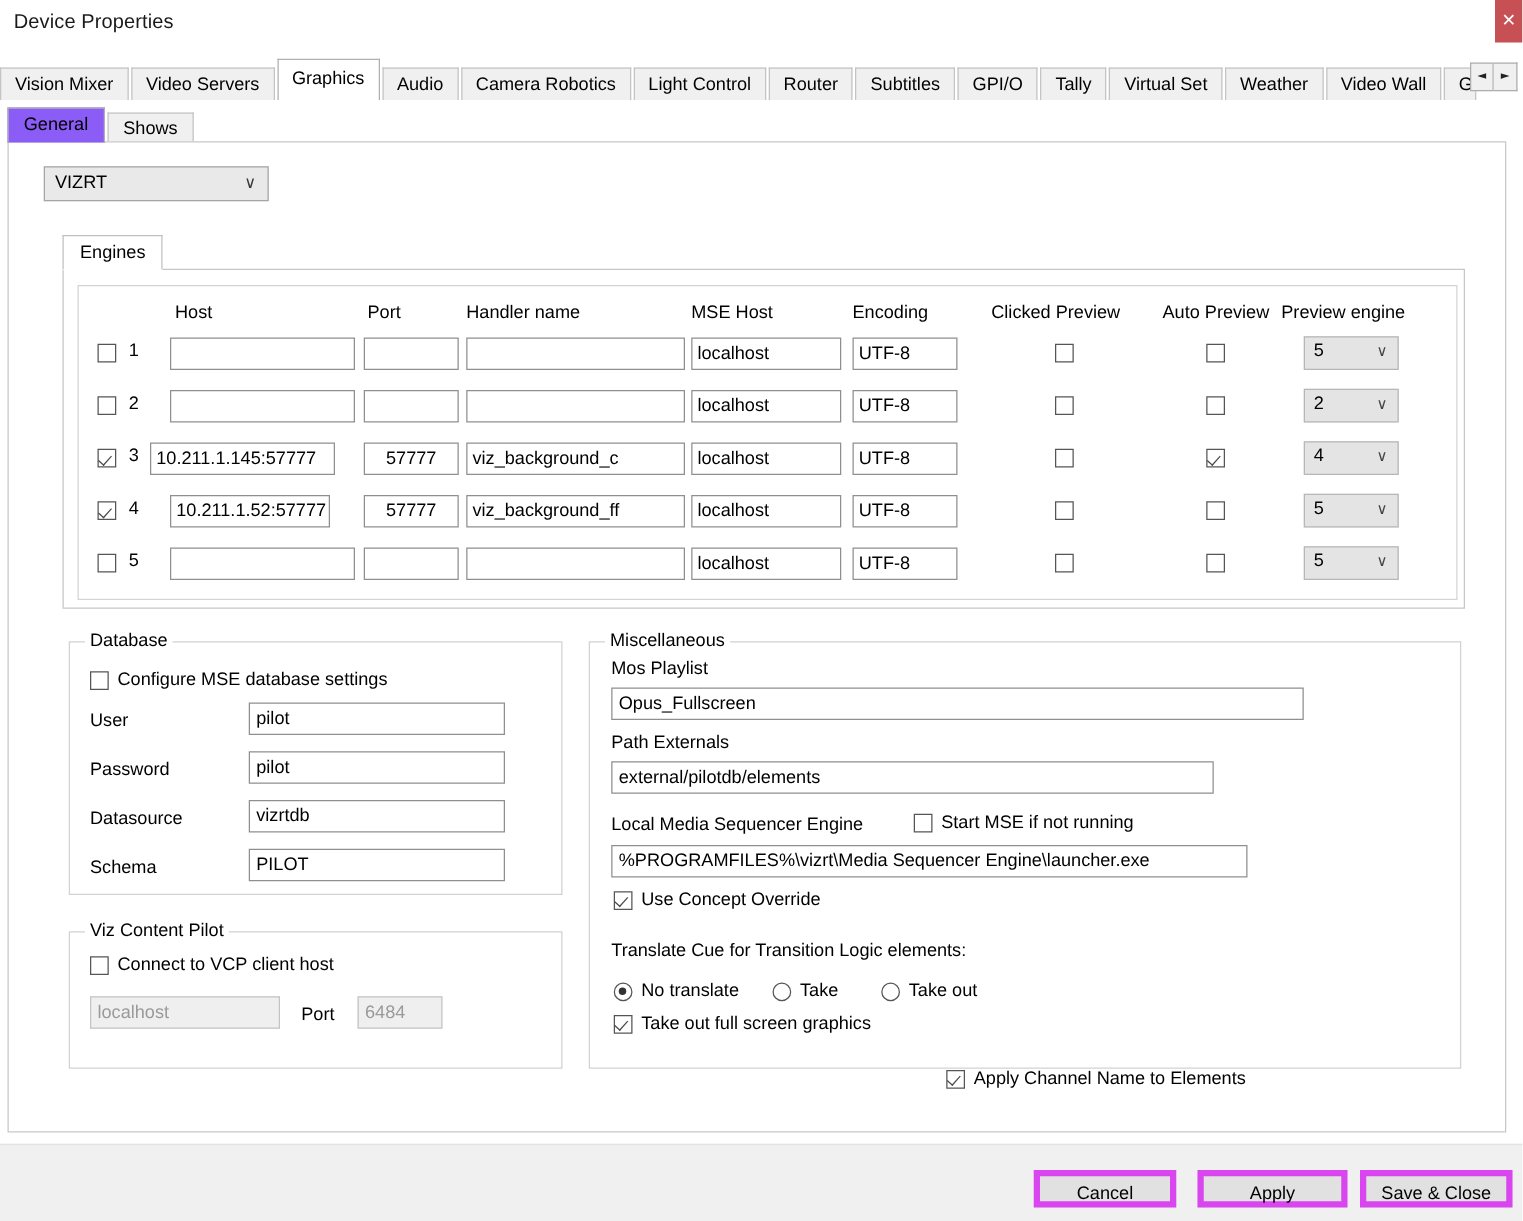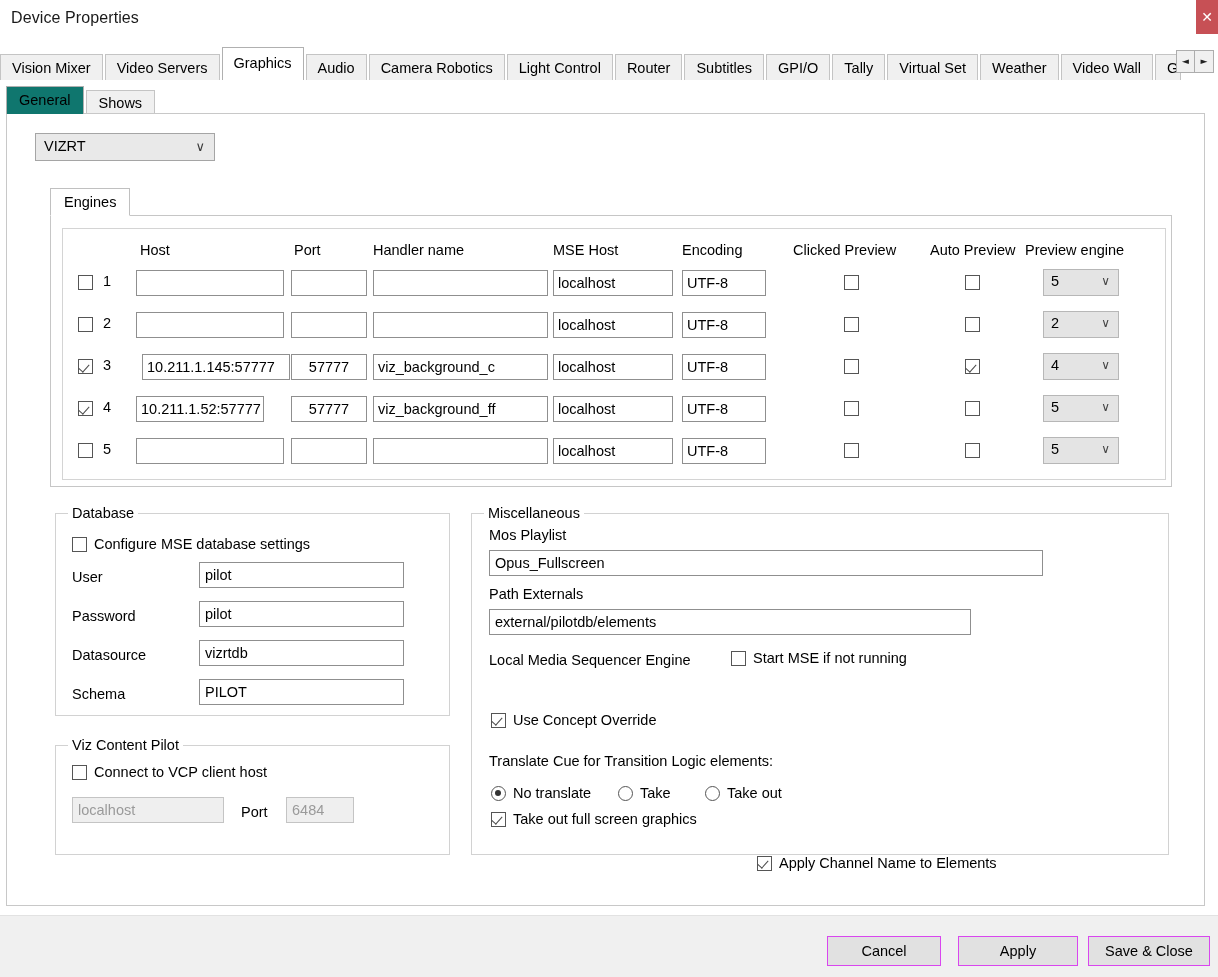--- a/index.html
+++ b/index.html
@@ -120,21 +120,21 @@
     margin-right: 2px;
     background: #f0f0f0;
     border: 1px solid #c4c4c4;
     border-bottom: none;
     font-size: 14.5px;
     box-sizing: border-box;
     cursor: default;
     white-space: nowrap;
   }
   .itab.active {
-    background: #0f766e;
+    background: #8b5cf6;
     height: 28px;
     line-height: 26px;
     border-color: #b0b0b0;
     position: relative;
     z-index: 3;
   }
 
   
   #main-panel {
     position: absolute;
@@ -390,21 +390,21 @@
     left: 0; top: 915px;
     width: 1218px; height: 62px;
     background: #f0f0f0;
     border-top: 1px solid #e2e2e2;
   }
   .fbtn {
     position: absolute;
     top: 20px;
     height: 30px;
     background: #e1e1e1;
-    border: 1px solid #d946ef;
+    border: 5px solid #d946ef;
     box-sizing: border-box;
     font-size: 14.5px;
     line-height: 28px;
     text-align: center;
     cursor: pointer;
     color: #000;
   }
 </style>
 </head>
 <body>
@@ -484,21 +484,21 @@
     <div class="tinput" style="left: 491px; top: 84px; width: 120px;">localhost</div>
     <div class="tinput" style="left: 620px; top: 84px; width: 84px;">UTF-8</div>
     <div class="cbox" style="left: 782px; top: 89px;"></div>
     <div class="cbox" style="left: 903px; top: 89px;"></div>
     <div class="pengine" style="left: 981px; top: 83px;">
       <div class="pv">2</div>
       <div class="pc">∨</div>
     </div>
     <div class="erow-check checked" style="left: 16px; top: 131px;"></div>
     <div class="erow-num" style="left: 41px; top: 129px;">3</div>
-    <div class="tinput" style="left: 80px; top: 126px; width: 148px;">10.211.1.145:57777</div>
+    <div class="tinput" style="left: 58px; top: 126px; width: 148px;">10.211.1.145:57777</div>
     <div class="tinput center" style="left: 229px; top: 126px; width: 76px;">57777</div>
     <div class="tinput" style="left: 311px; top: 126px; width: 175px;">viz_background_c</div>
     <div class="tinput" style="left: 491px; top: 126px; width: 120px;">localhost</div>
     <div class="tinput" style="left: 620px; top: 126px; width: 84px;">UTF-8</div>
     <div class="cbox" style="left: 782px; top: 131px;"></div>
     <div class="cbox checked" style="left: 903px; top: 131px;"></div>
     <div class="pengine" style="left: 981px; top: 125px;">
       <div class="pv">4</div>
       <div class="pc">∨</div>
     </div>
@@ -564,20 +564,21 @@
   <div class="field" style="left:17px; top:36px; width:554px;">Opus_Fullscreen</div>
 
   <div class="lbl" style="left:17px; top:72px;">Path Externals</div>
   <div class="field" style="left:17px; top:95px; width:482px;">external/pilotdb/elements</div>
 
   <div class="lbl" style="left:17px; top:138px;">Local Media Sequencer Engine</div>
   <div class="chk-wrap" style="left:259px; top:136px;">
     <div class="cb"></div>
     <div class="cl">Start MSE if not running</div>
   </div>
+  <div class="field" style="left:17px; top:162px; width:509px;">%PROGRAMFILES%\vizrt\Media Sequencer Engine\launcher.exe</div>
 
   <div class="chk-wrap" style="left:19px; top:198px;">
     <div class="cb checked"></div>
     <div class="cl">Use Concept Override</div>
   </div>
 
   <div class="lbl" style="left:17px; top:239px;text-align:right;">Translate Cue for Transition Logic elements:</div>
   <div class="rad-wrap" style="left:19px; top:255px;">
     <div class="rb selected"></div>
     <div class="rl">No translate</div>

